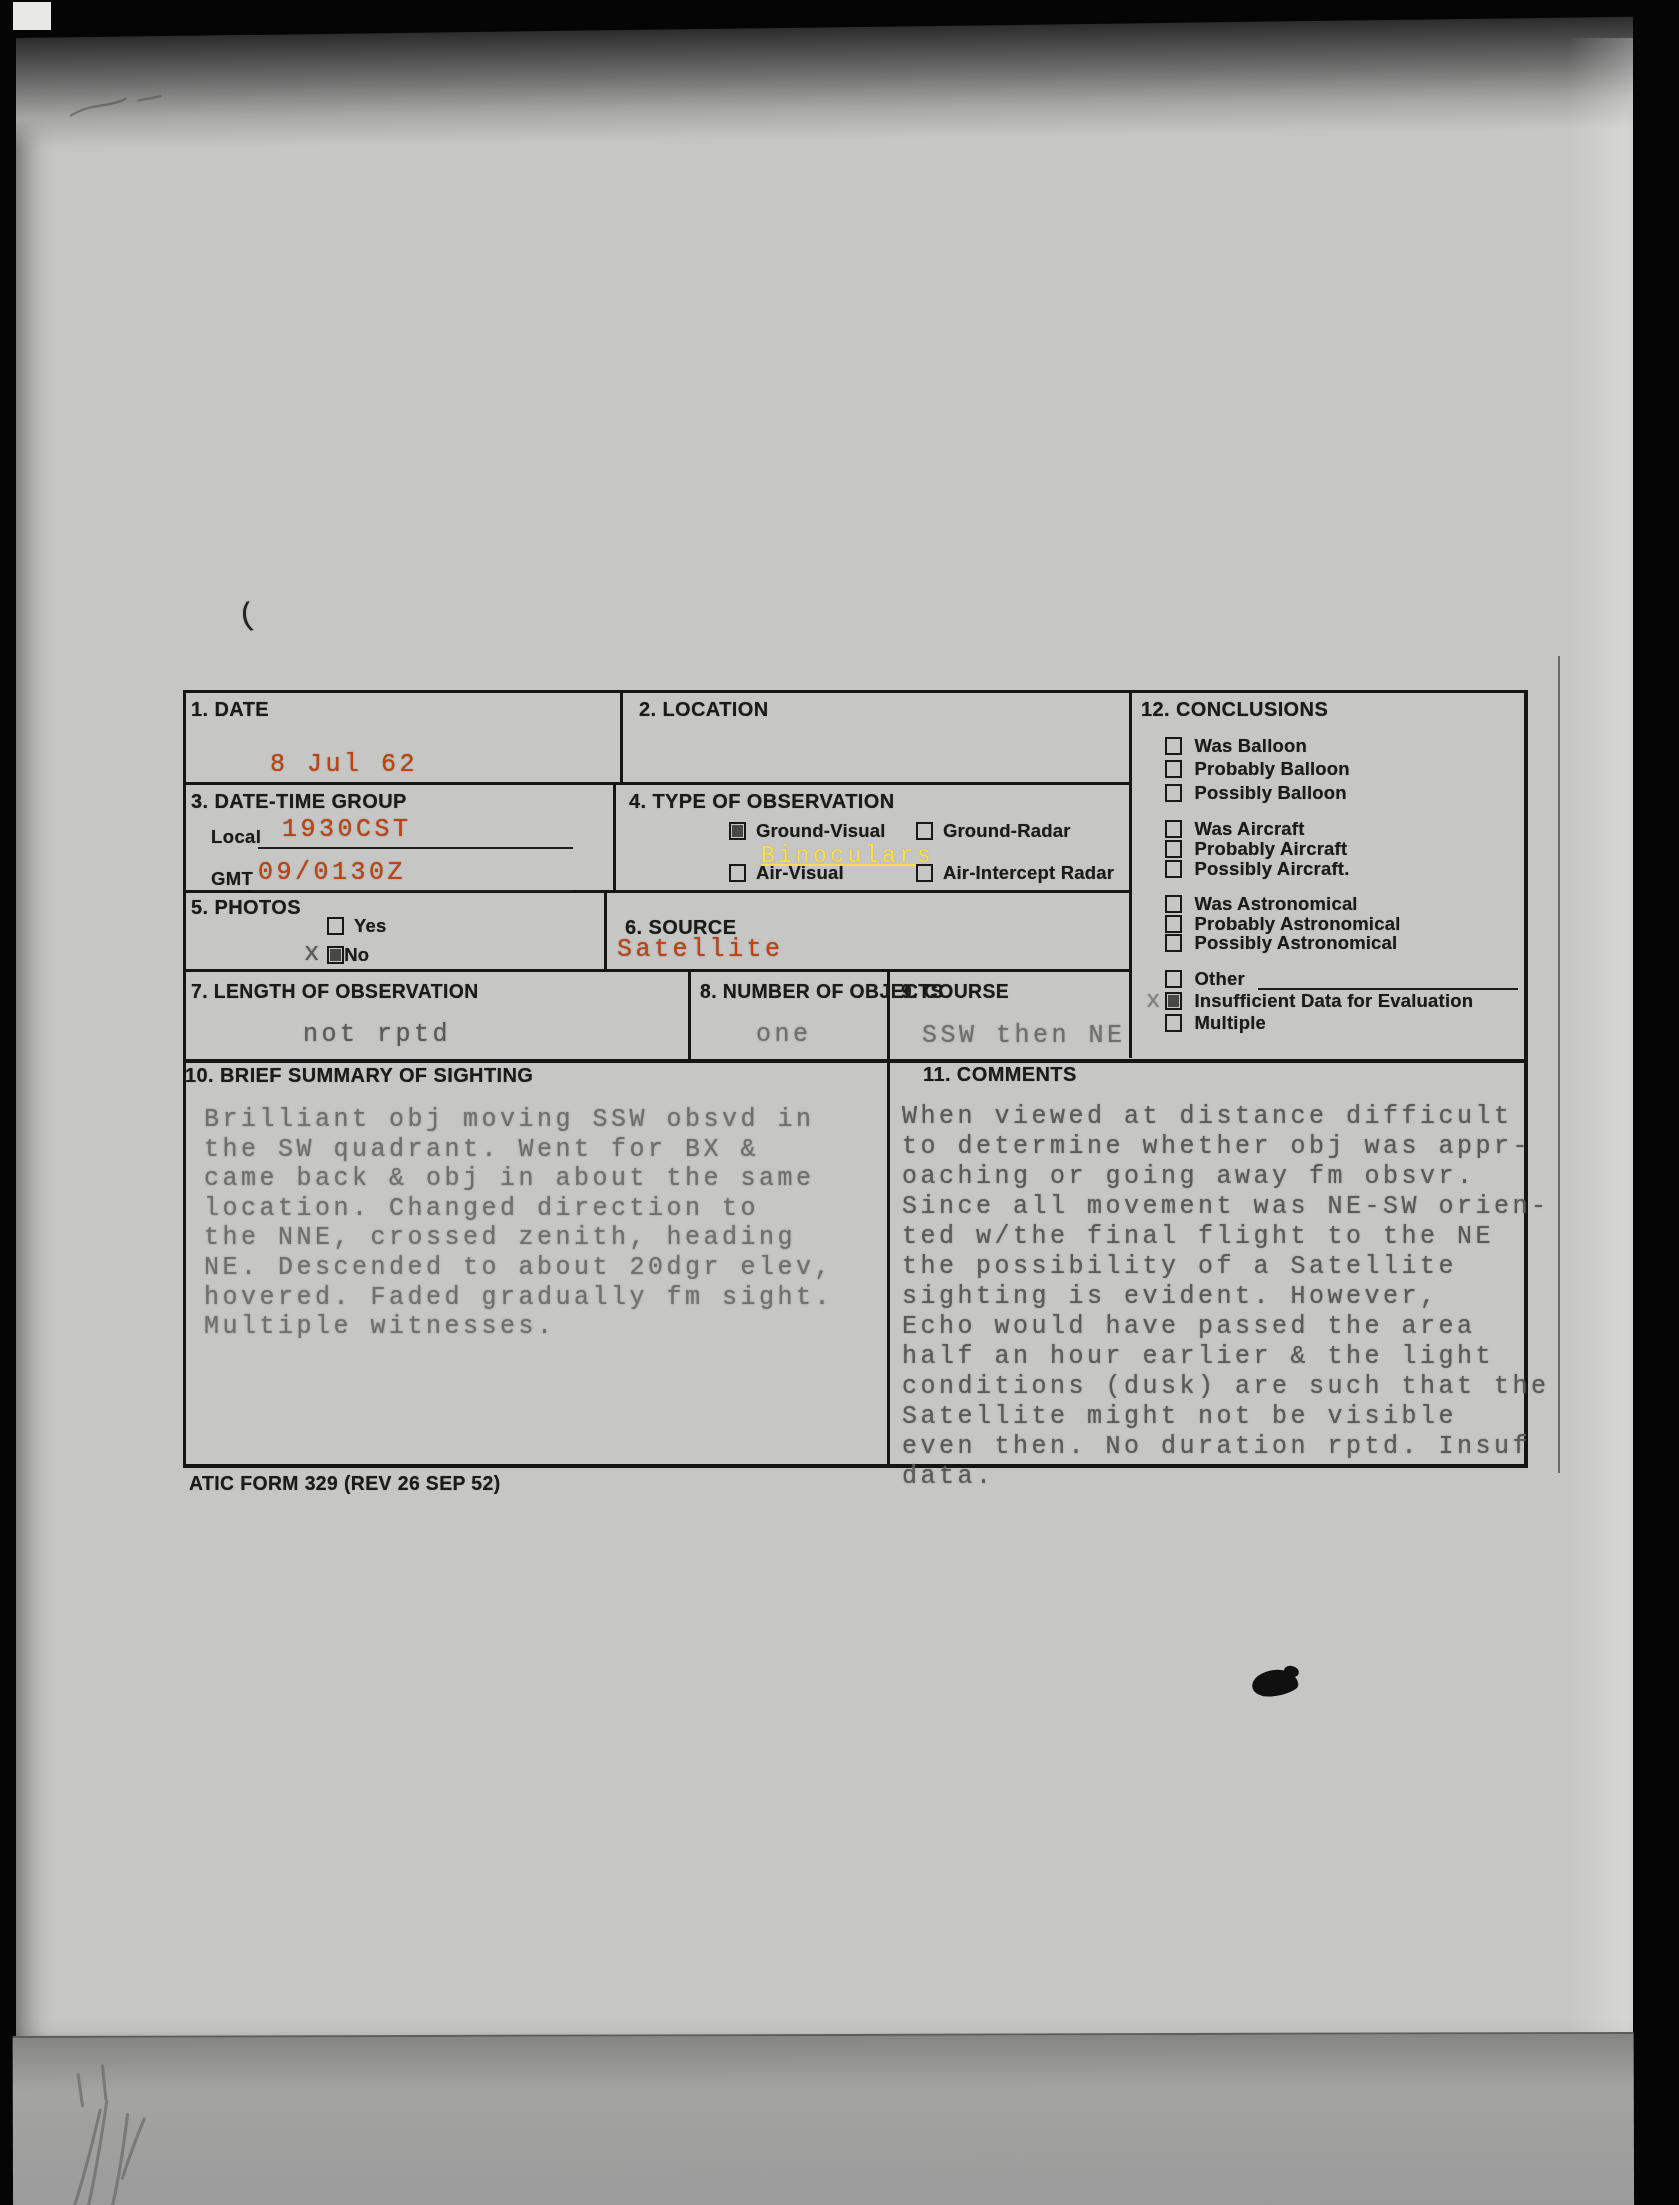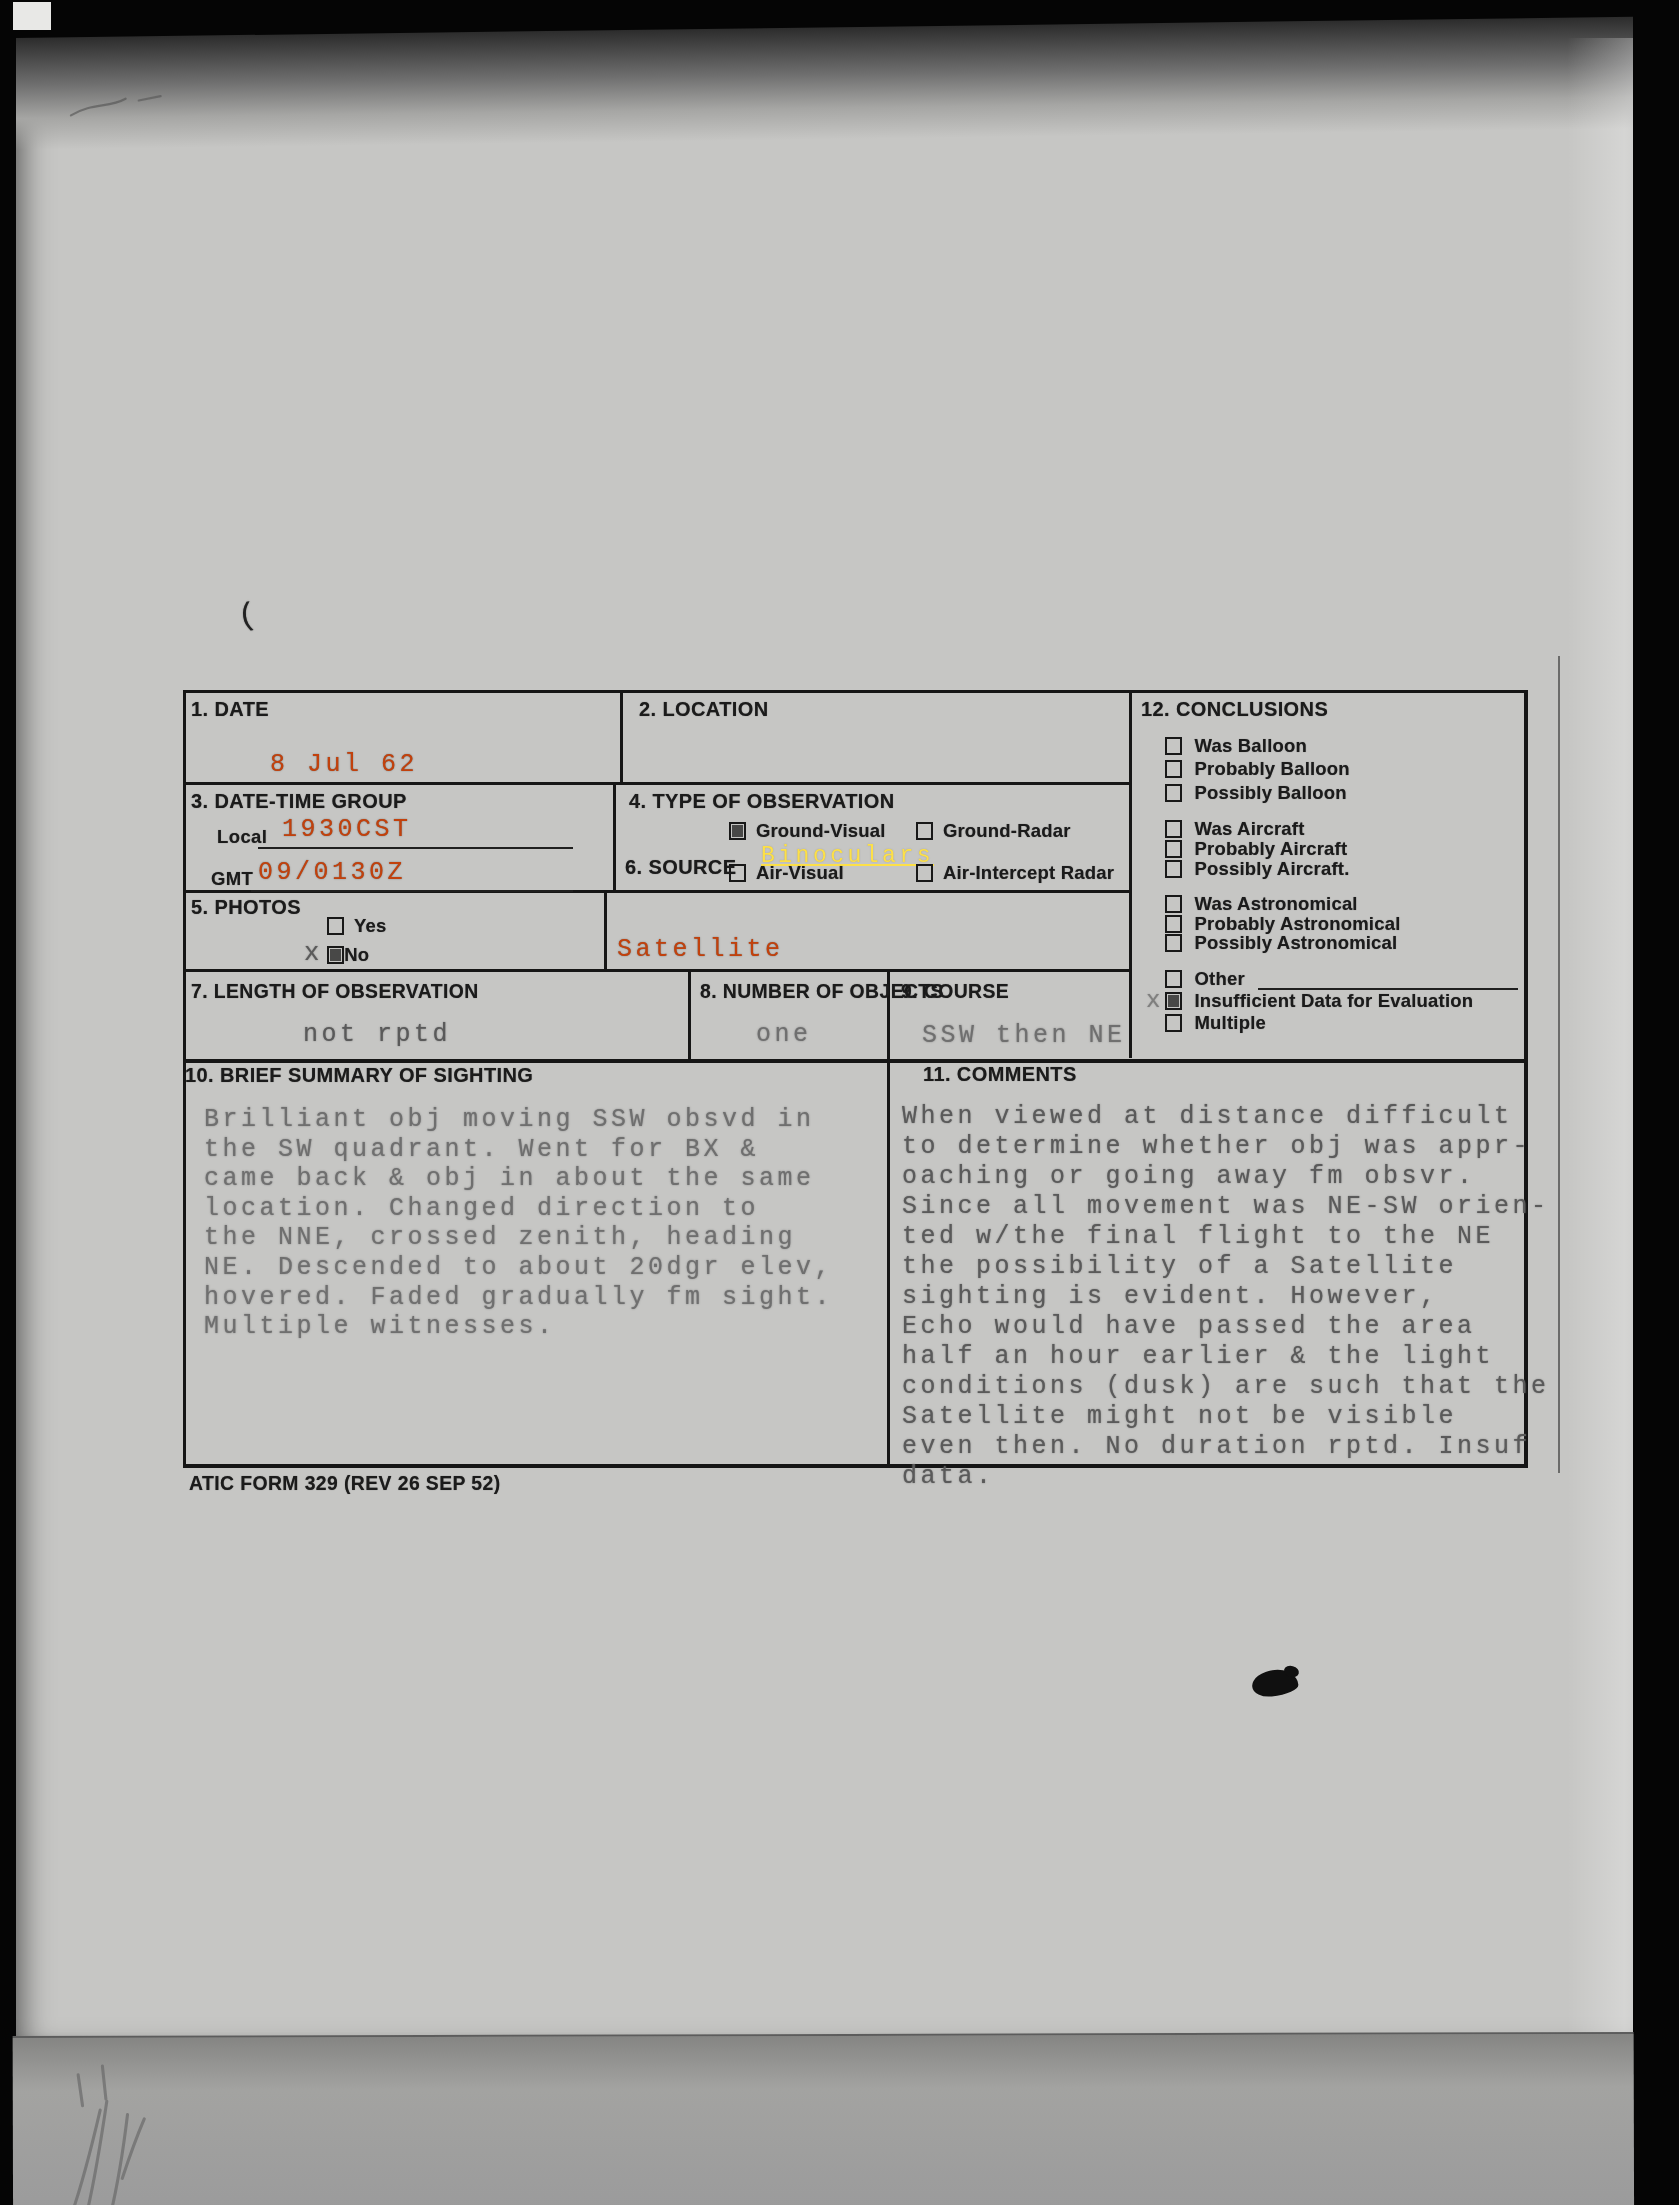--- a/index.html
+++ b/index.html
@@ -76,21 +76,21 @@
   <div class="vline" style="left:887px;top:969px;width:2.6px;height:90px;"></div>
   <div class="vline" style="left:1129px;top:690px;width:3.1px;height:368px;"></div>
   <div class="vline" style="left:887px;top:1059px;width:3.1px;height:409px;"></div>
 
   <div class="lbl f46" style="left:191px;top:698px;">1. DATE</div>
   <div class="typed" style="left:270px;top:750px;">8 Jul 62</div>
 
   <div class="lbl f46" style="left:639px;top:698px;">2. LOCATION</div>
 
   <div class="lbl f46" style="left:191px;top:790px;">3. DATE-TIME GROUP</div>
-  <div class="lbl f42" style="left:217px;top:826px;">Local</div>
+  <div class="lbl f42" style="left:211px;top:826px;">Local</div>
   <div class="uline" style="left:258px;top:847px;width:315px;"></div>
   <div class="typed" style="left:282px;top:815px;">1930CST</div>
   <div class="lbl f42" style="left:211px;top:868px;">GMT</div>
   <div class="uline" style="left:251px;top:890px;width:322px;"></div>
   <div class="typed" style="left:258px;top:858px;">09/0130Z</div>
 
   <div class="lbl f46" style="left:629px;top:790px;">4. TYPE OF OBSERVATION</div>
   <div class="crow" style="left:729px;top:821px;gap:9.7px;">
     <span class="cb on"></span>
     <span class="clabel">Ground-Visual</span>
@@ -113,21 +113,21 @@
   <div class="crow" style="left:327px;top:916px;gap:9.7px;">
     <span class="cb"></span>
     <span class="clabel">Yes</span>
   </div>
   <div class="crow" style="left:327px;top:945px;gap:0;">
     <span class="cb on"></span>
     <span class="clabel">No</span>
   </div>
   <div class="typed mid" style="left:304px;top:939px;font-size:25.6px;">x</div>
 
-  <div class="lbl f46" style="left:625px;top:856px;">6. SOURCE</div>
+  <div class="lbl f46" style="left:625px;top:916px;">6. SOURCE</div>
   <div class="typed" style="left:617px;top:935px;">Satellite</div>
 
   <div class="lbl f44" style="left:191px;top:980px;">7. LENGTH OF OBSERVATION</div>
   <div class="typed mid" style="left:303px;top:1020px;">not rptd</div>
   <div class="lbl f44" style="left:700px;top:980px;">8. NUMBER OF OBJECTS</div>
   <div class="typed faded" style="left:756px;top:1020px;">one</div>
   <div class="lbl f44" style="left:901px;top:980px;">9. COURSE</div>
   <div class="typed faded" style="left:922px;top:1021px;">SSW then NE</div>
 
   <div class="lbl f46" style="left:185px;top:1064px;">10. BRIEF SUMMARY OF SIGHTING</div>

